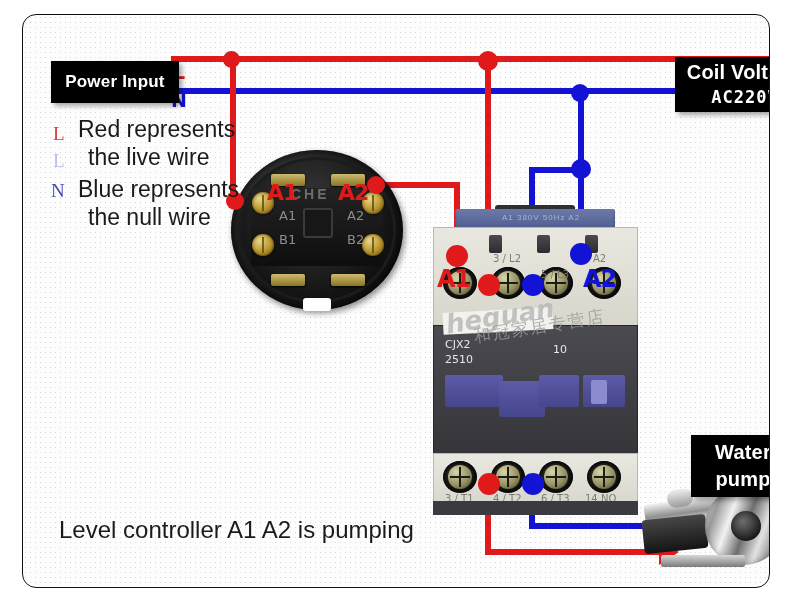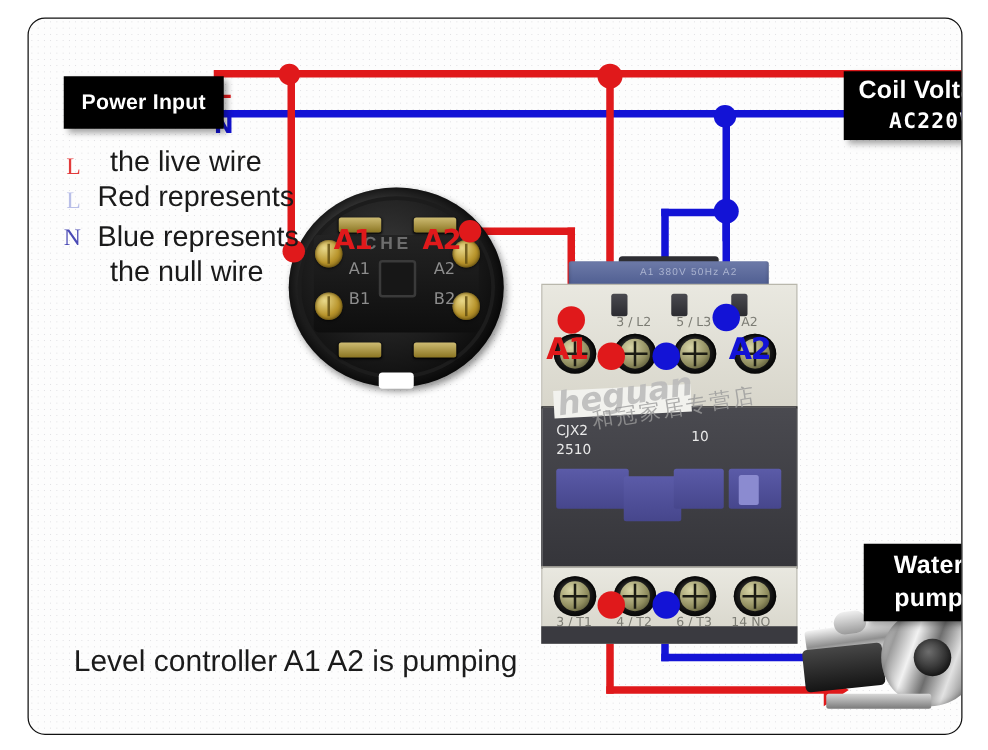--- a/index.html
+++ b/index.html
@@ -88,21 +88,21 @@
   .sml{position:absolute;color:#8d8d8d;font-size:13px;
        font-family:"DejaVu Sans",sans-serif;}
   #lc .brand{position:absolute;left:60px;top:36px;color:#6d6d6d;font-size:14px;
              font-weight:bold;letter-spacing:3px;}
 
   
   #ct{position:absolute;left:410px;top:190px;width:205px;height:310px;}
   #ct .strip{position:absolute;left:22px;top:4px;width:160px;height:22px;
              background:linear-gradient(#6d7aa8,#4b5a8e);border-radius:2px 2px 0 0;
              box-shadow:inset 0 -2px 3px rgba(0,0,0,.3);}
-  #ct .striptxt{position:absolute;left:22px;top:8px;width:192px;text-align:center;
+  #ct .striptxt{position:absolute;left:12px;top:8px;width:192px;text-align:center;
                 color:#aab3d0;font-size:8px;letter-spacing:1px;
                 filter:blur(.4px);}
   #ct .cap{position:absolute;left:62px;top:0px;width:80px;height:16px;
            background:#2e2e33;border-radius:3px 3px 0 0;}
   #ct .toprow{position:absolute;left:0;top:22px;width:205px;height:100px;
               background:linear-gradient(#e9e8e0,#d8d6cb);
               border:1px solid #b9b7ac;box-sizing:border-box;}
   #ct .mid{position:absolute;left:0;top:120px;width:205px;height:130px;
            background:linear-gradient(#4a4a50,#35353a);
            border:1px solid #26262a;box-sizing:border-box;}
@@ -235,21 +235,21 @@
         </div>
       <div class="portwell" style="left:106px;top:62px;">
         <div class="portscrew"></div>
         </div>
       <div class="portwell" style="left:154px;top:62px;">
         <div class="portscrew"></div>
         </div>
 
       <div class="plab" style="left:14px;top:48px;">A1</div>
       <div class="plab" style="left:60px;top:48px;">3 / L2</div>
-      <div class="plab" style="left:108px;top:48px;">5 / L3</div>
+      <div class="plab" style="left:108px;top:64px;">5 / L3</div>
       <div class="plab" style="left:160px;top:48px;">A2</div>
 
       <div class="mid"></div>
       <div class="mdl" style="left:12px;top:132px;">CJX2</div>
       <div class="mdl" style="left:12px;top:147px;">2510</div>
       <div class="mdl" style="left:120px;top:137px;">10</div>
 
       <div class="blueblk" style="left:12px;top:170px;width:58px;height:32px;"></div>
       <div class="blueblk" style="left:66px;top:176px;width:46px;height:36px;"></div>
       <div class="blueblk" style="left:106px;top:170px;width:40px;height:32px;"></div>
@@ -323,22 +323,22 @@
     <div class="tag" id="tag-pump">
       <span>Water</span>
       <span>pump</span>
     </div>
 
     <div class="legend-mark" id="mark-L">L</div>
     <div class="legend-mark" id="mark-Lfaint">L</div>
     <div class="legend-mark" id="mark-N">N</div>
 
     <div class="legend" id="legend-red">
+      <div>Red represents</div>
       <div style="padding-left:10px;">the live wire</div>
-      <div>Red represents</div>
     </div>
     <div class="legend" id="legend-blue">
       <div>Blue represents</div>
       <div style="padding-left:10px;">the null wire</div>
     </div>
 
     <div class="bottom-text" id="bt1">Level controller A1 A2 is pumping</div>
 
   </div>
 </div>

